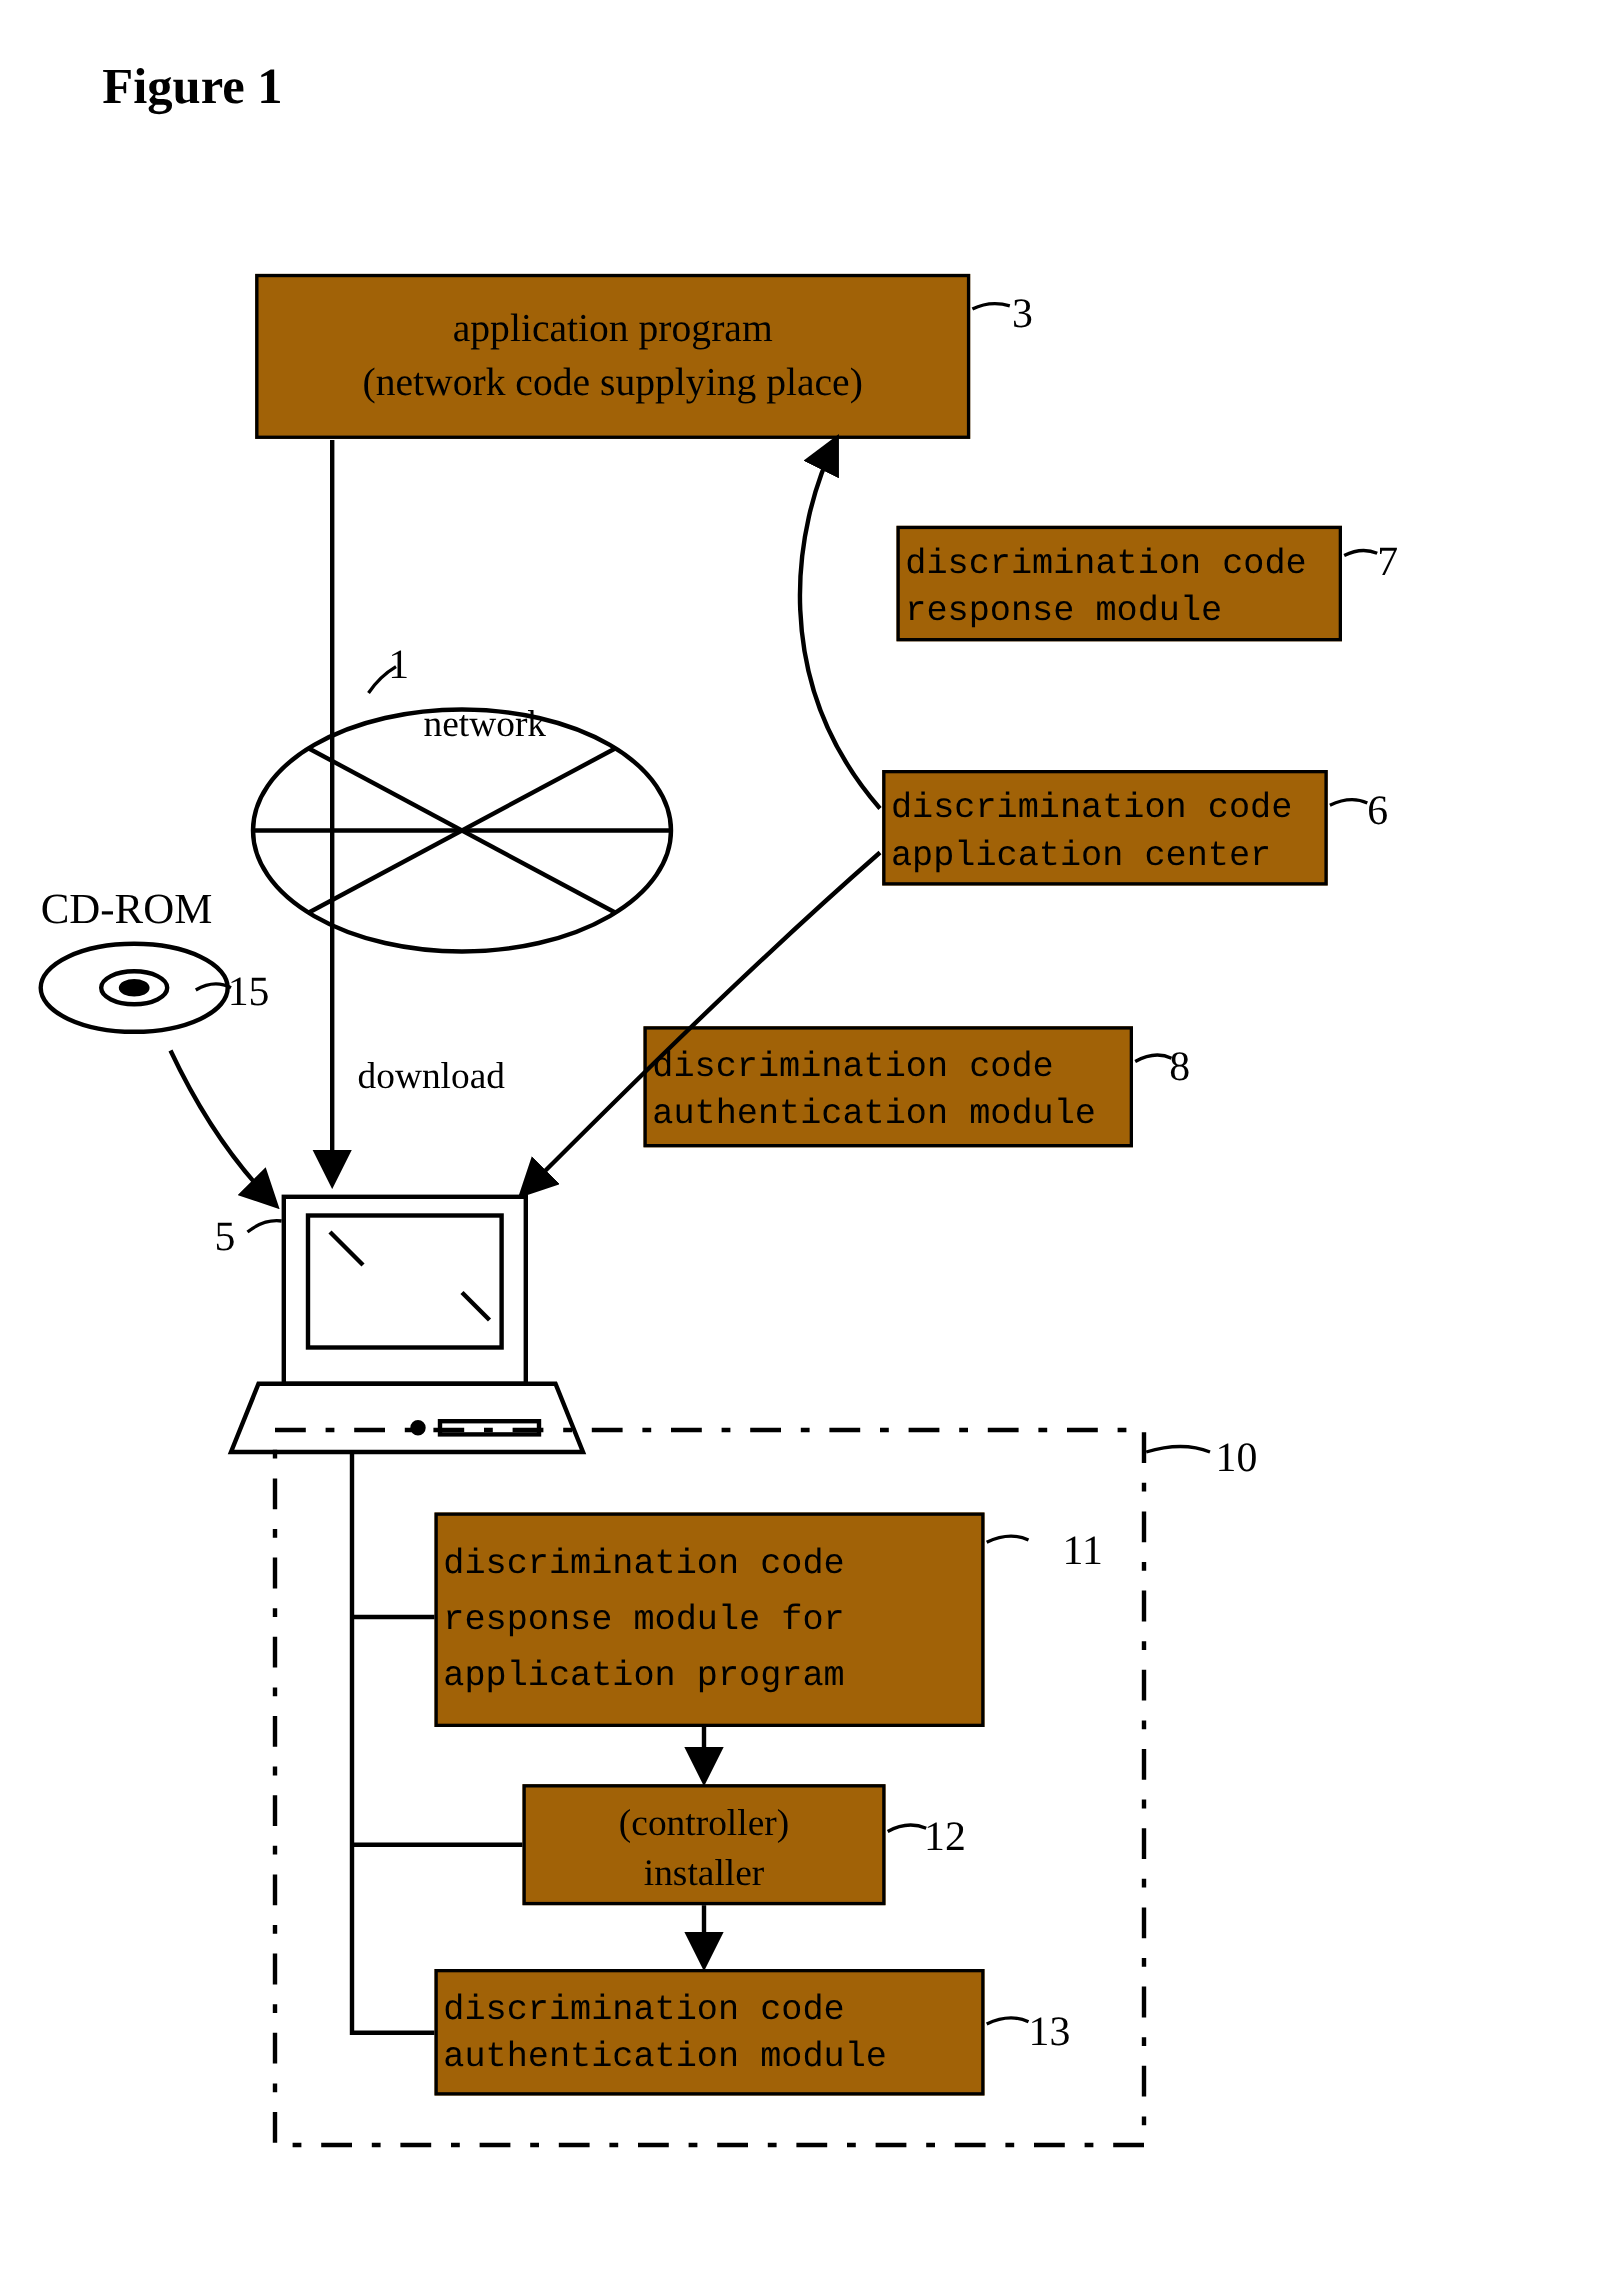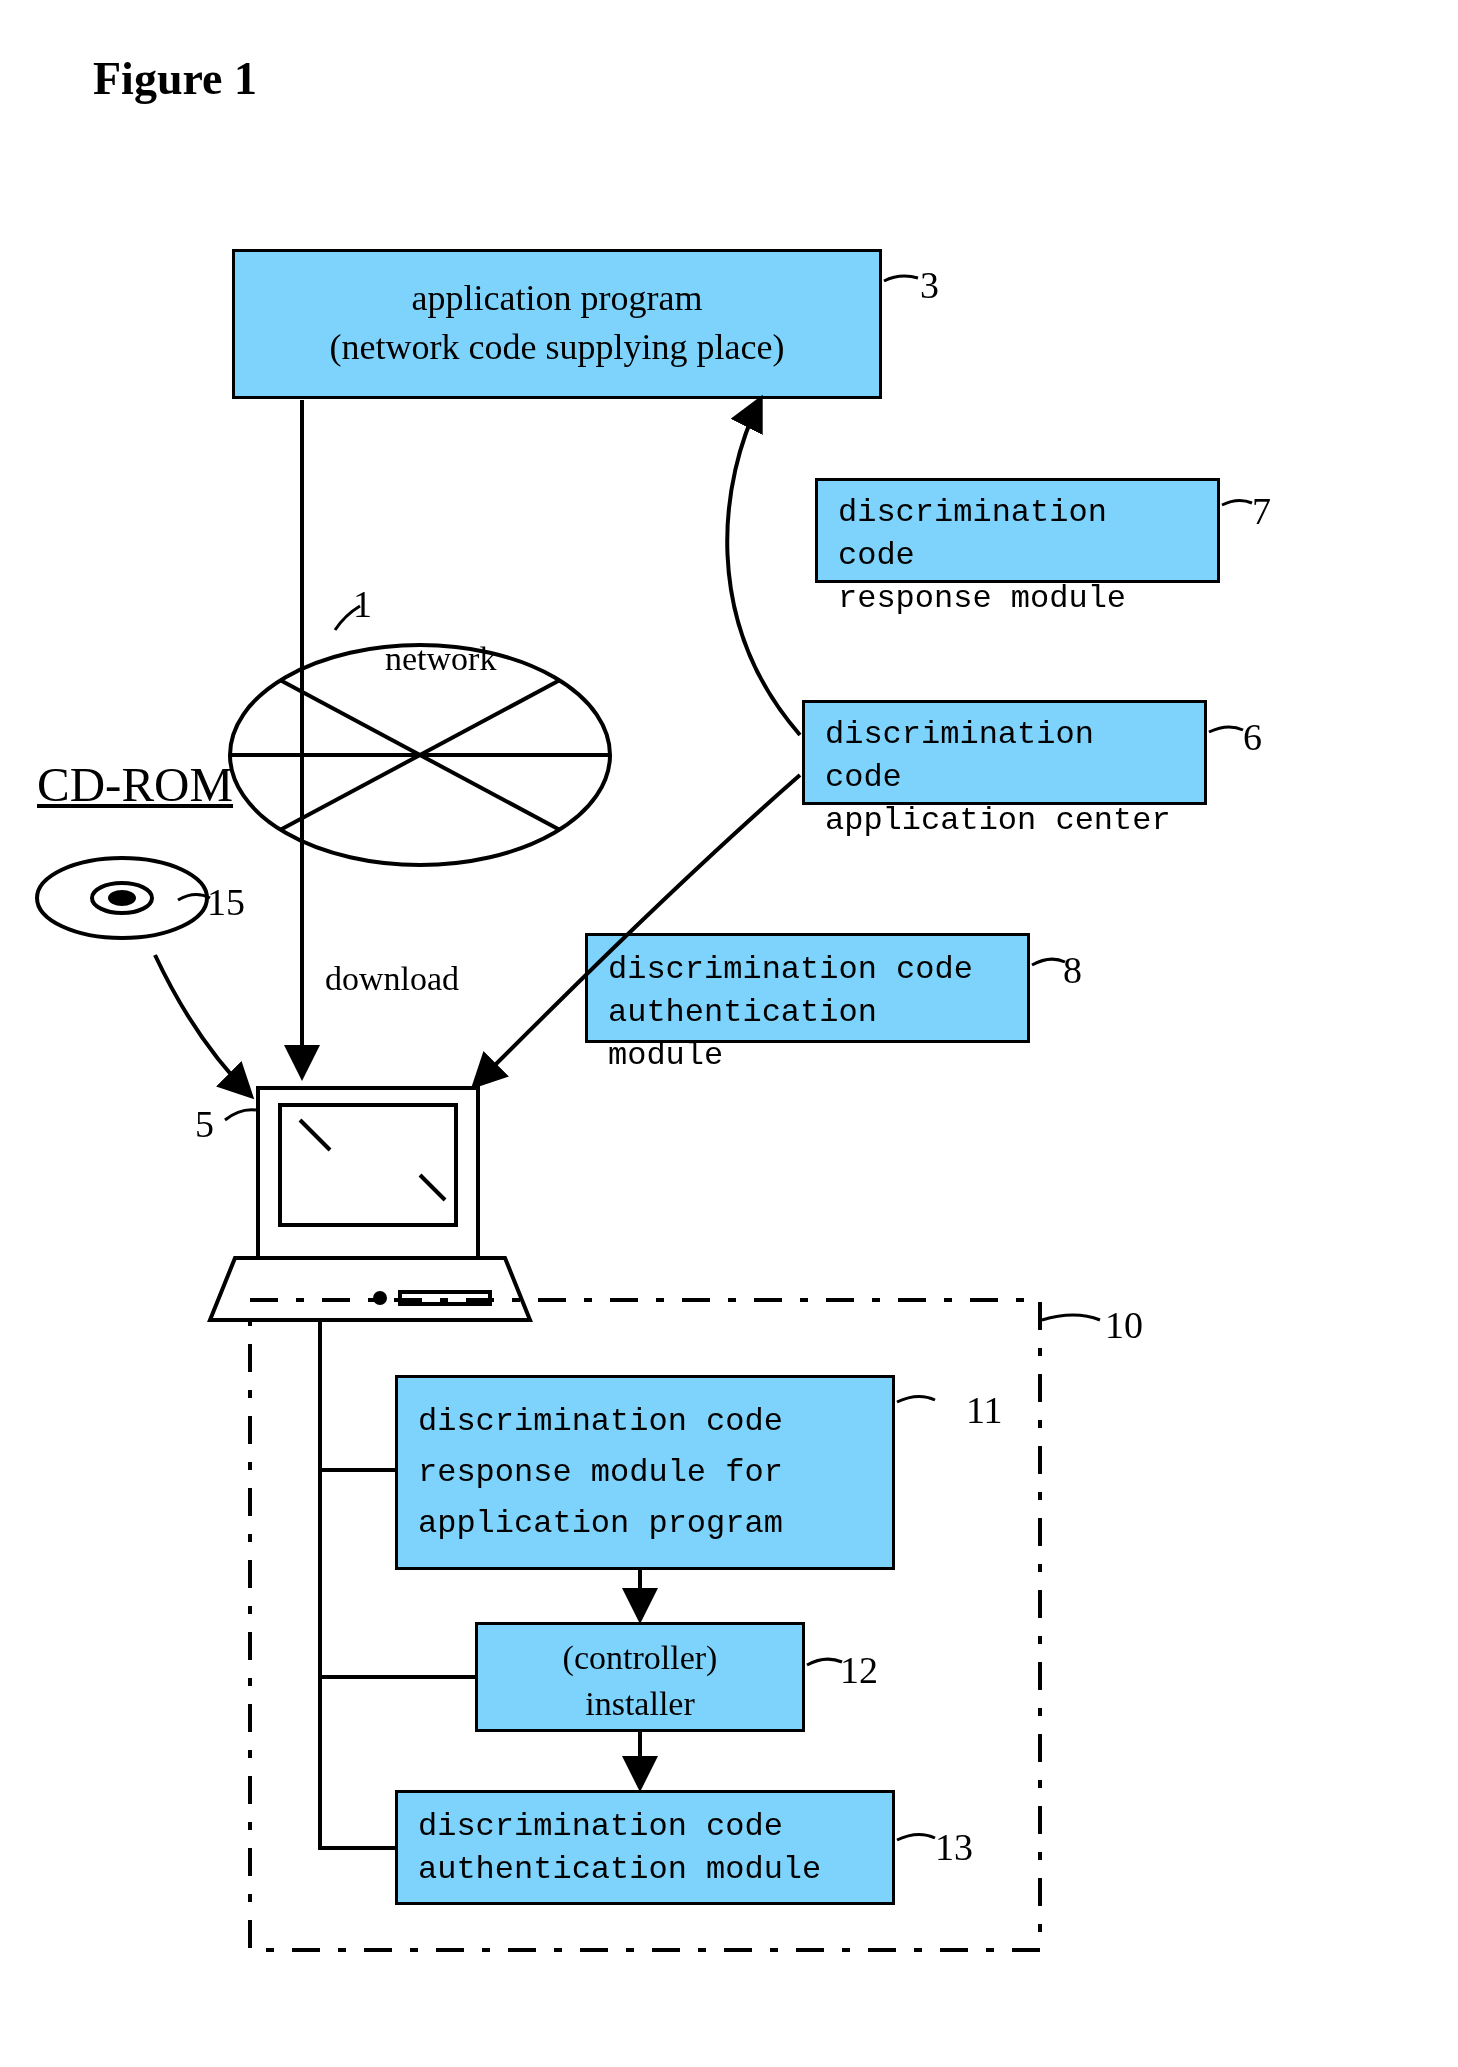--- a/index.html
+++ b/index.html
@@ -10,25 +10,25 @@
   }
   .canvas {
     position: relative;
     width: 1442px;
     height: 2067px;
     background: #fff;
   }
   .box {
     position: absolute;
     border: 3px solid #000;
-    background: #7dd3fc;
+    background: #a16207;
     font-family: "Courier New", monospace;
     font-size: 32px;
     line-height: 1.35;
-    padding: 10px 20px;
+    padding: 10px 5px;
     box-sizing: border-box;
   }
   .title {
     position: absolute;
     font-family: "Times New Roman", serif;
     font-size: 46px;
     font-weight: bold;
   }
   .label {
     position: absolute;
@@ -76,21 +76,21 @@
 
   <div class="label serif" style="left:385px; top:640px; font-size:34px;">network</div>
   <div class="refnum" style="left:353px; top:582px;">1</div>
 
   <div class="box" style="left:802px; top:700px; width:405px; height:105px; padding-top:10px;">
     <div>discrimination code</div>
     <div>application center</div>
   </div>
   <div class="refnum" style="left:1243px; top:715px;">6</div>
 
-  <div class="label serif" style="left:37px; top:756px; font-size:49px;text-decoration:underline;">CD-ROM</div>
+  <div class="label serif" style="left:37px; top:804px; font-size:39px;">CD-ROM</div>
   <div class="refnum" style="left:207px; top:880px;">15</div>
 
   <div class="label serif" style="left:325px; top:960px; font-size:34px;">download</div>
 
   <div class="box" style="left:585px; top:933px; width:445px; height:110px; padding-top:12px;">
     <div>discrimination code</div>
     <div>authentication module</div>
   </div>
   <div class="refnum" style="left:1063px; top:948px;">8</div>
 

